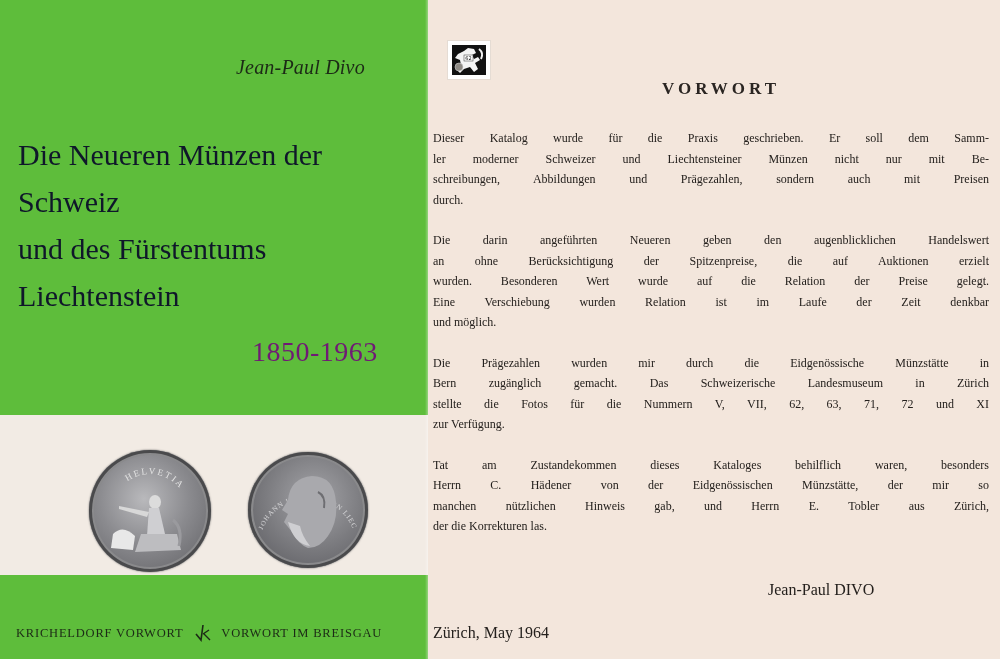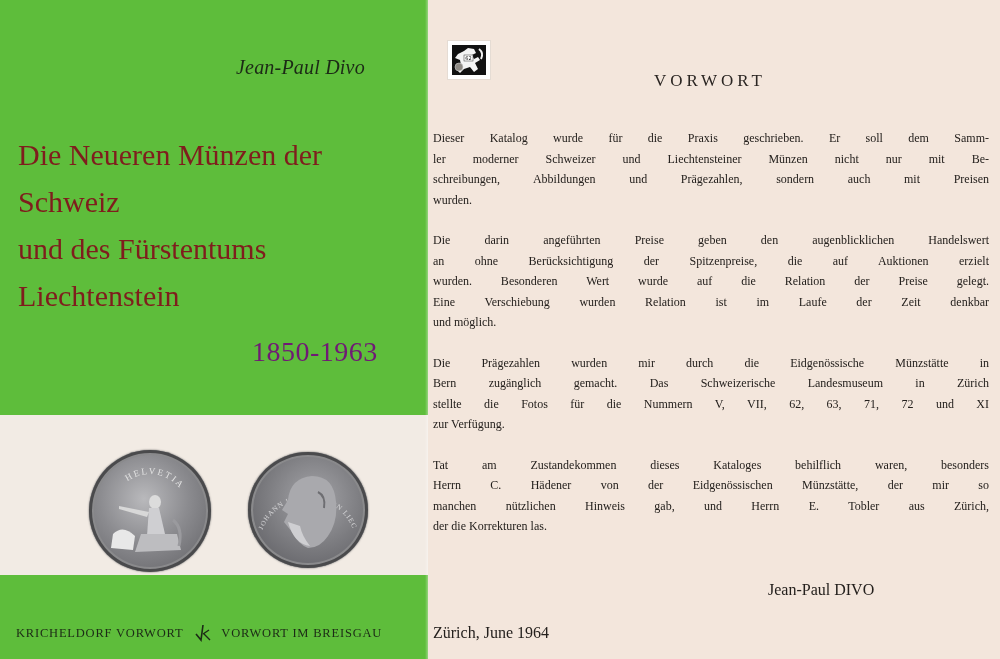--- a/index.html
+++ b/index.html
@@ -18,21 +18,21 @@
       background: linear-gradient(90deg, rgba(0,0,0,0), rgba(255,255,255,0.35));
     }
     .author {
       position: absolute; left: 236px; top: 56px;
       font-family: "Liberation Serif", serif; font-style: italic;
       font-size: 20px; color: #1c2a16; letter-spacing: 0.2px;
     }
     .title {
       position: absolute; left: 18px; top: 131px; margin: 0;
       font-family: "Liberation Serif", serif; font-weight: normal;
-      font-size: 30px; line-height: 47px; color: #7f1d1d;
+      font-size: 30px; line-height: 47px; color: #0f172a;
     }
     .title span { display: block; white-space: nowrap; }
     .years {
       position: absolute; left: 252px; top: 336px;
       font-family: "Liberation Serif", serif; font-size: 28px; color: #701a75;
       letter-spacing: 0.5px;
     }
     .coin-band {
       position: absolute; left: 0; top: 415px; width: 428px; height: 160px;
       background: #f2ebe4;
@@ -62,22 +62,22 @@
       position: absolute; left: 428px; top: 0; width: 572px; height: 659px;
       background: #f3e6dc;
     }
     .logo-box {
       position: absolute; left: 19px; top: 40px; width: 34px; height: 30px;
       background: #fff; padding: 4px; border: 1px solid #e5dcd4;
     }
     .logo-inner { width: 100%; height: 100%; background: #111; position: relative; }
     .logo-inner svg { width: 100%; height: 100%; display: block; }
     .heading {
-      position: absolute; left: 218px; top: 63px; margin: 8px;
-      font-family: "Liberation Serif", serif; font-weight: normal;
+      position: absolute; left: 218px; top: 63px; margin: 16px;
+      font-family: "Liberation Serif", serif; font-weight: bold;
       font-size: 17px; letter-spacing: 4px; color: #2a2522;
     }
     .body-text {
       position: absolute; left: 5px; top: 128px; width: 556px;
       font-family: "Liberation Serif", serif; font-size: 12px;
       line-height: 20.5px; color: #24201d;
     }
     .para { margin: 0 0 20px 0; text-align: justify; }
     .para span { display: block; white-space: nowrap; text-align: justify; text-align-last: justify; }
     .para span.last { text-align-last: left; }
@@ -162,38 +162,38 @@
     </div>
   </div>
 
   <h2 class="heading">VORWORT</h2>
 
   <div class="body-text">
     <p class="para">
       <span>Dieser Katalog wurde für die Praxis geschrieben. Er soll dem Samm-</span>
       <span>ler moderner Schweizer und Liechtensteiner Münzen nicht nur mit Be-</span>
       <span>schreibungen, Abbildungen und Prägezahlen, sondern auch mit Preisen</span>
-      <span class="last">wurden.</span>
+      <span class="last">durch.</span>
     </p>
     <p class="para">
-      <span>Die darin angeführten Preise geben den augenblicklichen Handelswert</span>
+      <span>Die darin angeführten Neueren geben den augenblicklichen Handelswert</span>
       <span>an ohne Berücksichtigung der Spitzenpreise, die auf Auktionen erzielt</span>
       <span>wurden. Besonderen Wert wurde auf die Relation der Preise gelegt.</span>
       <span>Eine Verschiebung wurden Relation ist im Laufe der Zeit denkbar</span>
       <span class="last">und möglich.</span>
     </p>
     <p class="para">
       <span>Die Prägezahlen wurden mir durch die Eidgenössische Münzstätte in</span>
       <span>Bern zugänglich gemacht. Das Schweizerische Landesmuseum in Zürich</span>
       <span>stellte die Fotos für die Nummern V, VII, 62, 63, 71, 72 und XI</span>
       <span class="last">zur Verfügung.</span>
     </p>
     <p class="para">
       <span>Tat am Zustandekommen dieses Kataloges behilflich waren, besonders</span>
       <span>Herrn C. Hädener von der Eidgenössischen Münzstätte, der mir so</span>
       <span>manchen nützlichen Hinweis gab, und Herrn E. Tobler aus Zürich,</span>
       <span class="last">der die Korrekturen las.</span>
     </p>
   </div>
 
   <div class="signature">Jean-Paul DIVO</div>
-  <div class="place-date">Zürich, June 1964</div>
+  <div class="place-date">Zürich, May 1964</div>
 </div>
 
 </body></html>

